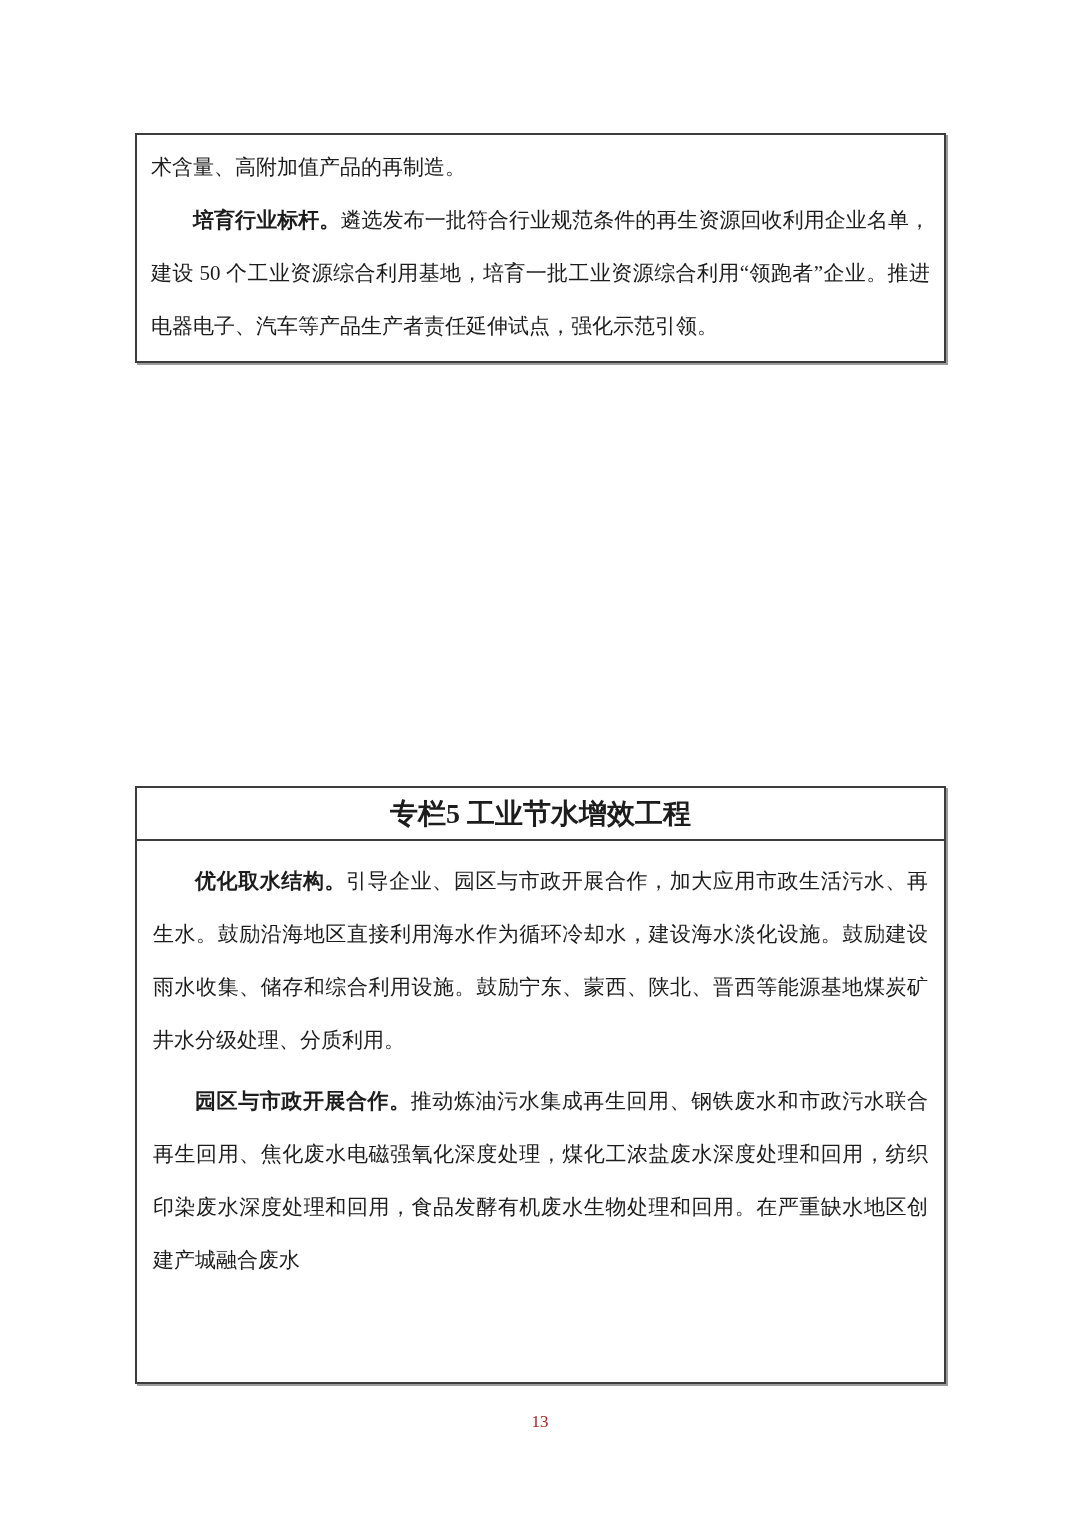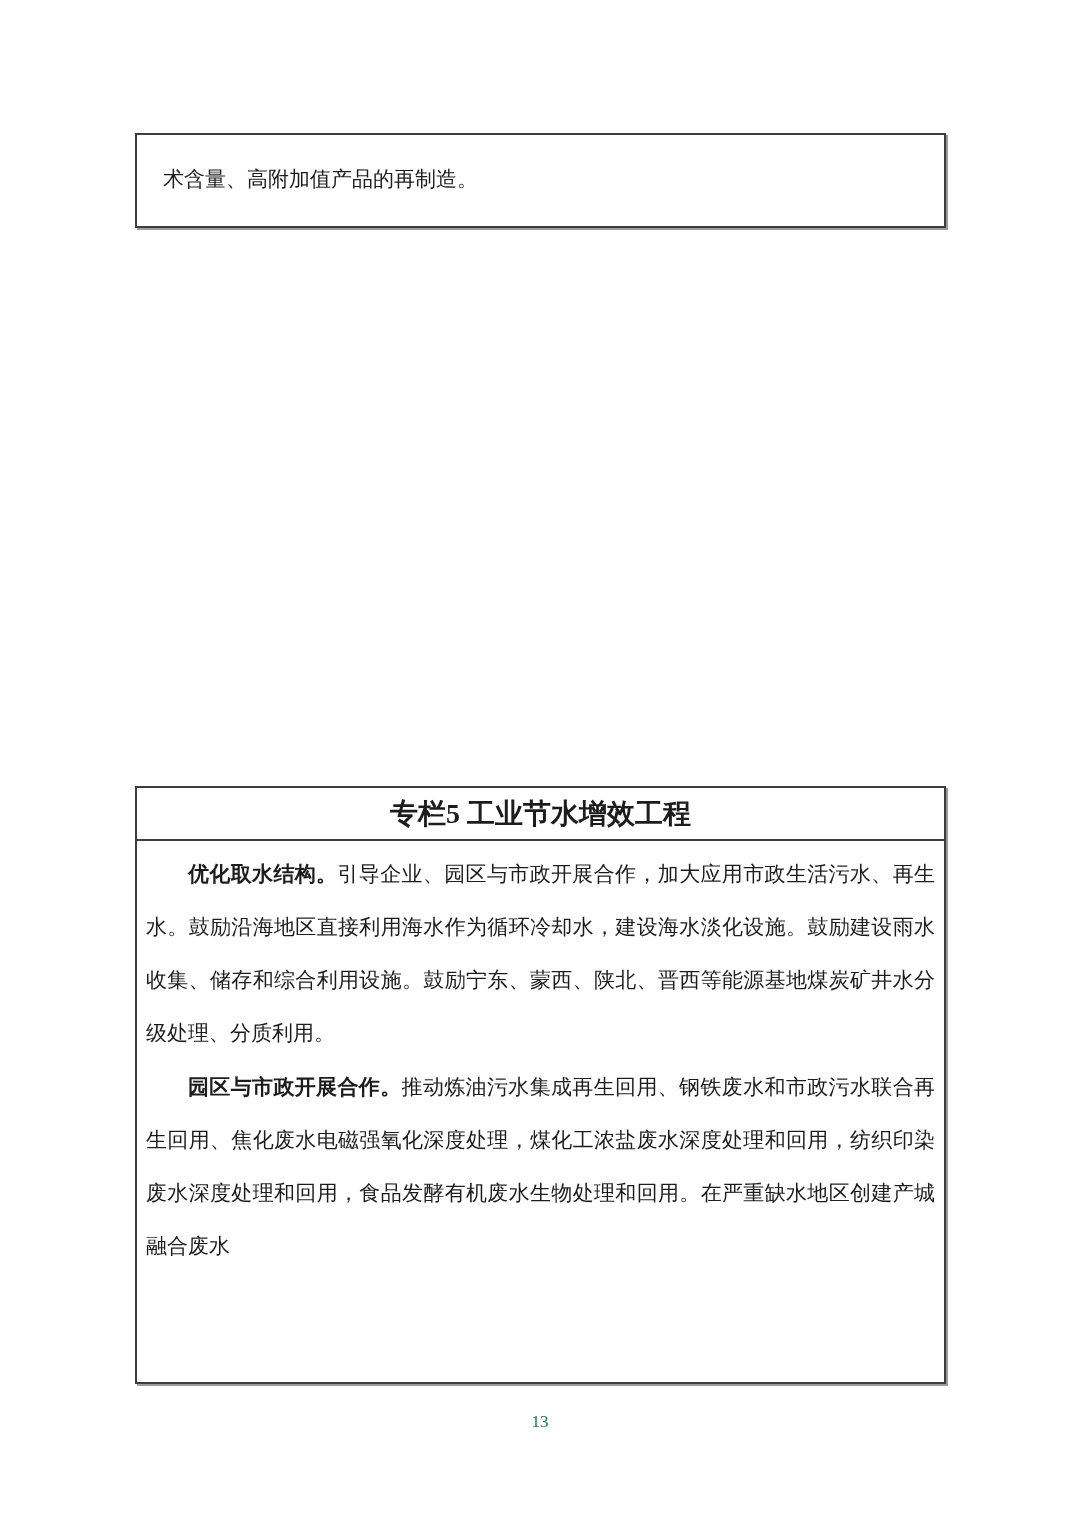--- a/index.html
+++ b/index.html
@@ -26,21 +26,21 @@
     box-sizing: border-box;
     border: 2px solid #3d3d3d;
     box-shadow: 2px 2px 0 #9b9b9b;
     padding: 6px 14px 8px 14px;
     font-size: 21px;
     line-height: 53px;
     text-align: justify;
     text-justify: inter-character;
   }
   .box-prev p {
-    margin: 12px;
+    margin: 0;
     text-indent: 2em;
   }
   .box-prev p.no-indent {
     text-indent: 0;
   }
 
   
   .main-para {
     position: absolute;
     left: 165px;
@@ -77,45 +77,48 @@
     font-size: 28px;
   }
   .box5-body {
     padding: 6px 8px 0 8px;
     font-size: 21px;
     line-height: 53px;
     text-align: justify;
     text-justify: inter-character;
   }
   .box5-body p {
-    margin: 1px;
+    margin: 8px;
     text-indent: 2em;
   }
 
   b.lead { font-weight: bold; }
 
   
   .footer {
     position: absolute;
     left: 0;
     top: 1412px;
     width: 100%;
     text-align: center;
     font-size: 17px;
-    color: #15803d;
+    color: #b91c1c;
   }
 </style>
 </head>
 <body>
 
 <div class="page">
 
   <section class="box-prev">
     <p class="no-indent">
       <span>术含量、高附加值产品的再制造。</span>
+    </p>
+    <p>
+      <b class="lead">培育行业标杆。</b><span>遴选发布一批符合行业规范条件的再生资源回收利用企业名单，建设 50 个工业资源综合利用基地，培育一批工业资源综合利用“领跑者”企业。推进电器电子、汽车等产品生产者责任延伸试点，强化示范引领。</span>
     </p>
   </section>
 
 
   <section class="box5">
     <div class="box5-header">专栏5 工业节水增效工程</div>
     <div class="box5-body">
       <p>
         <b class="lead">优化取水结构。</b><span>引导企业、园区与市政开展合作，加大应用市政生活污水、再生水。鼓励沿海地区直接利用海水作为循环冷却水，建设海水淡化设施。鼓励建设雨水收集、储存和综合利用设施。鼓励宁东、蒙西、陕北、晋西等能源基地煤炭矿井水分级处理、分质利用。</span>
       </p>

